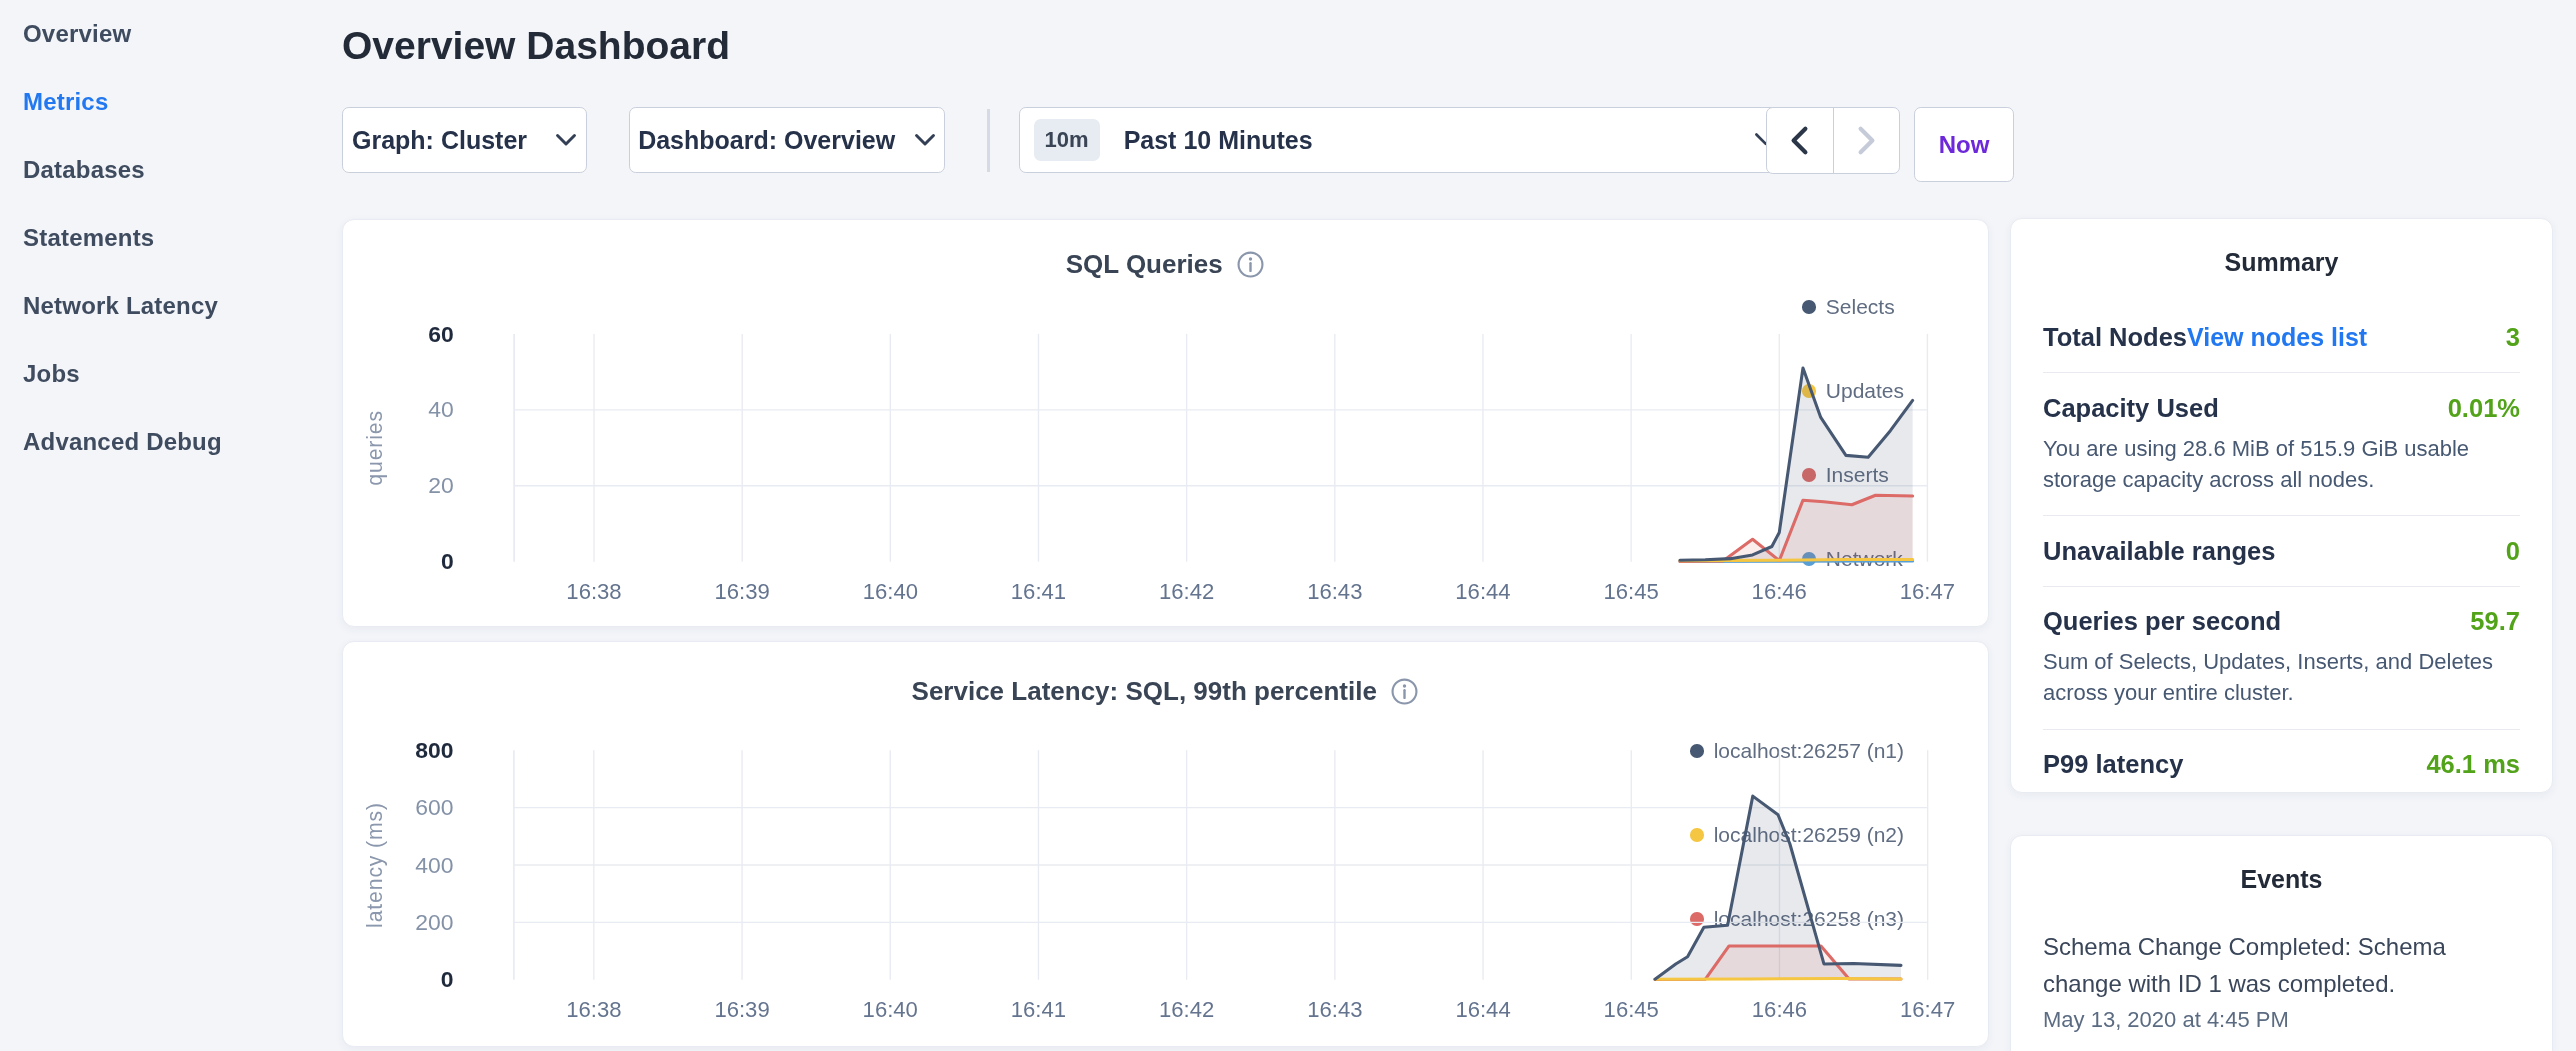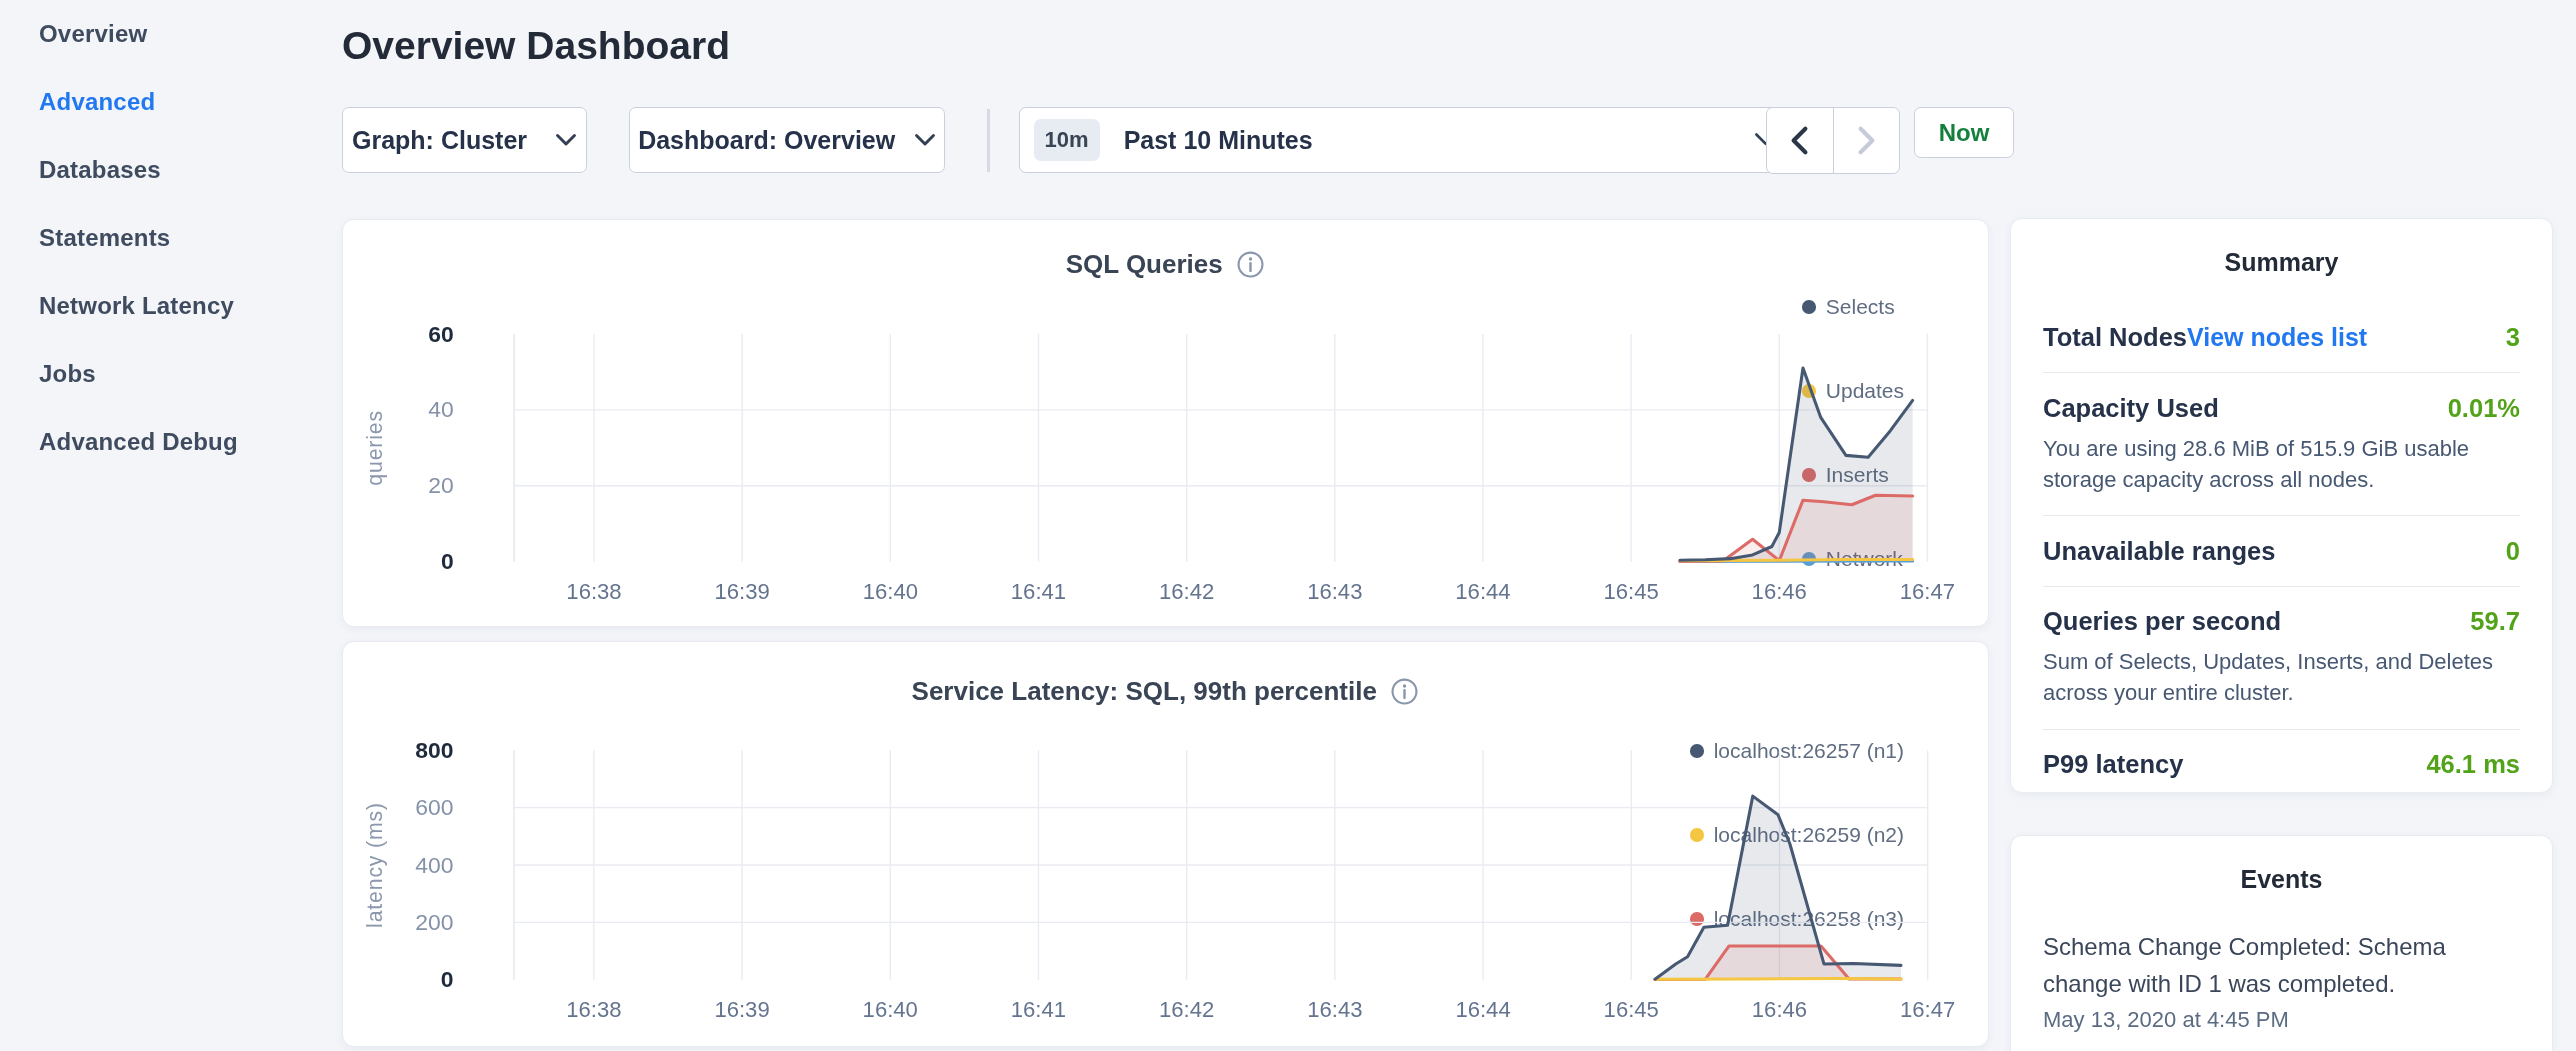--- a/index.html
+++ b/index.html
@@ -7,21 +7,21 @@
   body {
     background:#f3f5f9;
     font-family:"Liberation Sans", sans-serif;
     color:#394455;
   }
   .page { position:relative; width:2576px; height:1051px; overflow:hidden; }
 
   
   .sidebar { position:absolute; left:0; top:0; width:342px; height:100%; }
   .side-item {
-    height:68px; display:flex; align-items:center; padding-left:39px;
+    height:68px; display:flex; align-items:center; padding-left:23px;
     font-size:24px; font-weight:600; color:#3f4b5f; cursor:pointer; letter-spacing:0.2px;
   }
   .side-item.active { color:#2178f1; }
 
   
   .page-title { position:absolute; left:342px; top:20.4px; margin:0; font-size:39px; line-height:51px; font-weight:700; color:#242b38; }
 
   .ctl { position:absolute; top:107px; height:66px; background:#fff; border:1.7px solid #c9cfdc; border-radius:6.8px; }
   .dd {
     display:flex; align-items:center; justify-content:center; gap:18.7px;
@@ -33,21 +33,21 @@
 
   .timesel { left:1019px; width:789px; display:flex; align-items:center; gap:24px; padding:0 29px 0 13.6px; cursor:pointer; font-family:inherit; }
   .time-badge { background:#e7ebf2; border-radius:6.8px; padding:7.7px 11px; font-size:22px; font-weight:700; color:#394455; }
   .time-label { font-size:25px; font-weight:700; color:#26324a; }
   .timesel .chev { margin-left:auto; }
 
   .pager { left:1766px; width:134px; height:67px; display:flex; padding:0; overflow:hidden; }
   .pager button { flex:1; background:none; border:none; display:flex; align-items:center; justify-content:center; cursor:pointer; padding:0; }
   .pager button + button { border-left:1.7px solid #c9cfdc; }
 
-  .now-btn { left:1914px; width:100px; height:51px; font-size:24px; font-weight:700; color:#15803d; cursor:default; font-family:inherit; }
+  .now-btn { left:1914px; width:100px; height:75px; font-size:24px; font-weight:700; color:#6d28d9; cursor:default; font-family:inherit; }
 
   
   .card {
     position:absolute; background:#fff; border:0.9px solid #e8ebf1; border-radius:12px;
     box-shadow:0 2.6px 8.5px rgba(44,60,90,0.05);
   }
   #chart-card-1 { left:342px; top:219px; width:1647px; height:408px; }
   #chart-card-2 { left:342px; top:641px; width:1647px; height:406px; }
   #summary-card { left:2010px; top:218px; width:543px; height:575px; padding:0 32px; }
   #events-card  { left:2010px; top:835px; width:543px; height:255px; padding:0 32px; }
@@ -80,21 +80,21 @@
   .etext { margin:34px 0 0; font-size:24px; line-height:37px; color:#3a4659; padding-right:60px; }
   .etime { margin:5.1px 0 0; font-size:22px; line-height:25.5px; color:#5b6b82; }
 </style>
 </head>
 <body>
 
 <div class="page">
 
   <nav class="sidebar" id="sidebar">
       <a class="side-item">Overview</a>
-      <a class="side-item active">Advanced</a>
+      <a class="side-item active">Metrics</a>
       <a class="side-item">Databases</a>
       <a class="side-item">Statements</a>
       <a class="side-item">Network Latency</a>
       <a class="side-item">Jobs</a>
       <a class="side-item">Advanced Debug</a>
     </nav>
 
   <h1 class="page-title">Overview Dashboard</h1>
 
   <button class="ctl dd" id="dd-graph">

